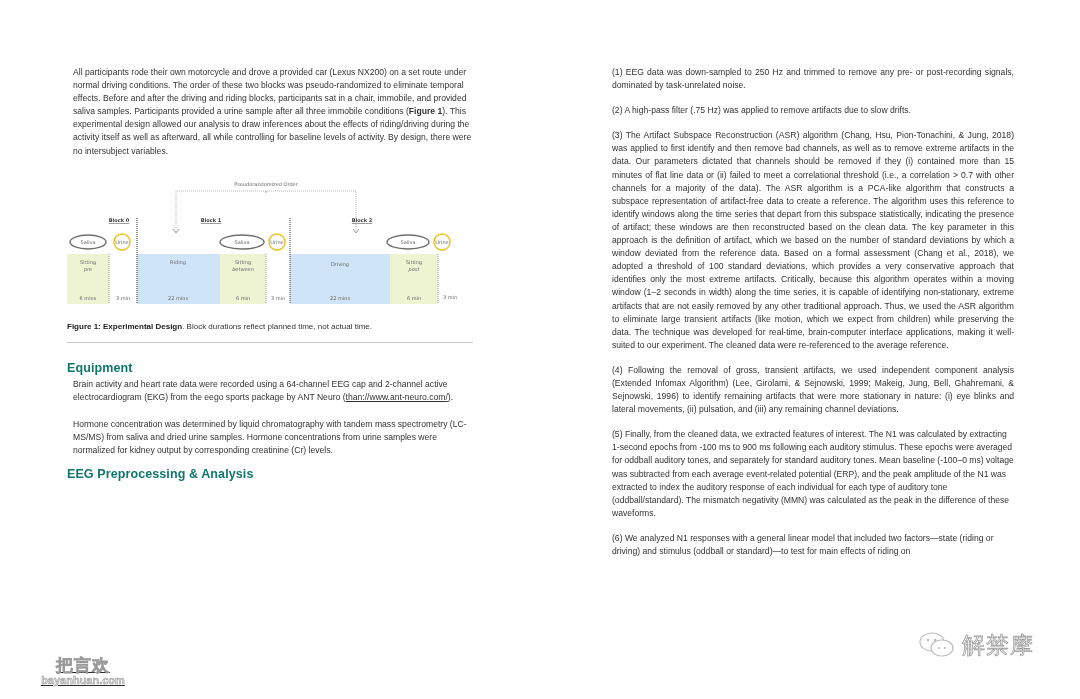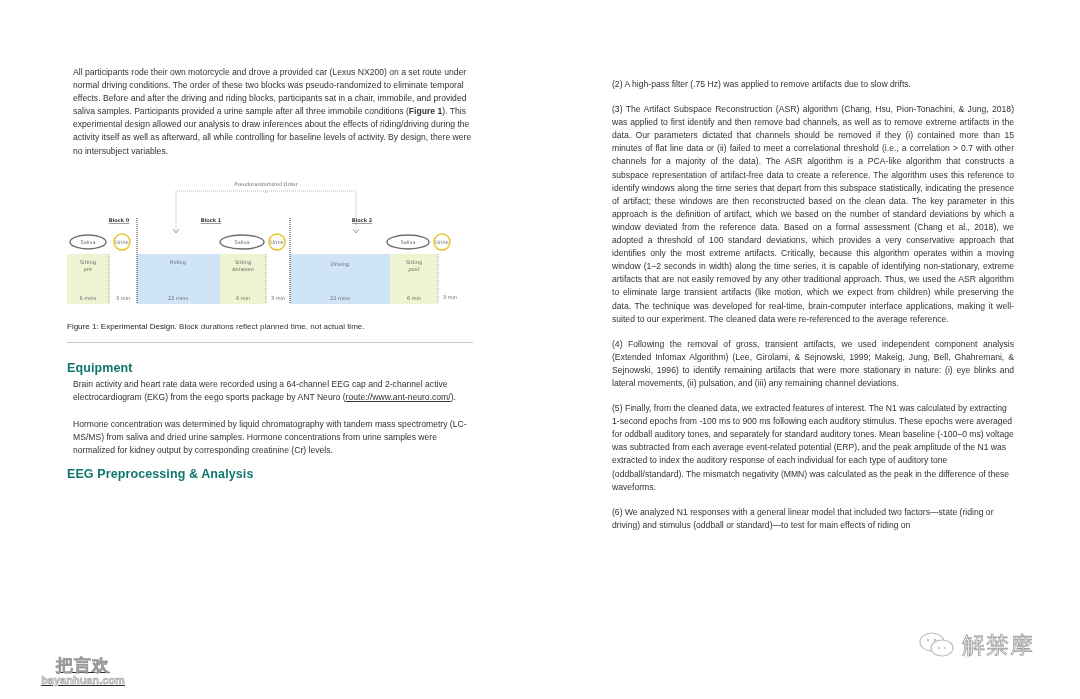--- a/index.html
+++ b/index.html
@@ -18,21 +18,21 @@
 
   a.link { color: #333; text-decoration: underline; }
 
   
   .figure { position: relative; width: 408px; height: 140px; margin-top: 8px; }
   .figure svg { position: absolute; left: 0; top: 0; }
   .fig-text { font-family: "DejaVu Sans", sans-serif; fill: #6a6a6a; font-size: 5px; }
   .fig-title { font-family: "DejaVu Sans", sans-serif; fill: #3a3a3a; font-size: 5px; font-weight: bold; text-decoration: underline; }
 
   .caption { font-size: 8px; color: #333; margin-top: 4px; }
-  .caption b { font-weight: normal; color: #222; margin-top: 20px; }
+  .caption b { font-weight: bold; color: #222; margin-top: 20px; }
   .rule { height: 1px; background: #c8c8c8; width: 406px; margin: 11px 0 18px 0; }
 
   
   .wm-left { position: absolute; left: 38px; top: 656px; width: 90px; text-align: center; text-decoration: underline; }
   .wm-left .cn { font-size: 17px; color: #cfcfcf; letter-spacing: 1px; font-weight: bold; -webkit-text-stroke: 0.6px #9a9a9a; line-height: 18px; font-family: "DejaVu Sans", sans-serif; }
   .wm-left .en { font-size: 11px; color: #d8d8d8; -webkit-text-stroke: 0.5px #999; font-weight: bold; line-height: 12px; }
   .wm-right { position: absolute; left: 918px; top: 630px; display: flex; gap: 4px; }
   .wm-right .cn { font-size: 23px; color: #eeeeee; -webkit-text-stroke: 0.7px #9b9b9b; font-family: "DejaVu Sans", sans-serif; letter-spacing: 1px; }
 </style>
 </head>
@@ -105,28 +105,29 @@
       <text class="fig-text" x="347" y="122" text-anchor="middle">6 min</text>
 
       <text class="fig-text" x="383" y="121" text-anchor="middle">3 min</text>
     </svg>
   </div>
 
   <p class="caption"><b>Figure 1: Experimental Design</b><span>. Block durations reflect planned time, not actual time.</span></p>
   <div class="rule"></div>
 
   <h2 class="section">Equipment</h2>
-  <p class="body"><span>Brain activity and heart rate data were recorded using a 64-channel EEG cap and 2-channel active electrocardiogram (EKG) from the eego sports package by ANT Neuro</span> (<a class="link">route://www.ant-neuro.com/</a>).</p>
+  <p class="body"><span>Brain activity and heart rate data were recorded using a 64-channel EEG cap and 2-channel active electrocardiogram (EKG) from the eego sports package by ANT Neuro</span> (<a class="link">than://www.ant-neuro.com/</a>).</p>
   <div class="gap" style="height:14px"></div>
   <p class="body">Hormone concentration was determined by liquid chromatography with tandem mass spectrometry (LC-MS/MS) from saliva and dried urine samples. Hormone concentrations from urine samples were normalized for kidney output by corresponding creatinine (Cr) levels.</p>
   <div style="height:10px"></div>
   <h2 class="section">EEG Preprocessing &amp; Analysis</h2>
 </div>
 
 <div class="page page-right" style="top:66px;">
+  <p class="body just">(1) EEG data was down-sampled to 250 Hz and trimmed to remove any pre- or post-recording signals, dominated by task-unrelated noise.</p>
   <div class="gap"></div>
   <p class="body">(2) A high-pass filter (.75 Hz) was applied to remove artifacts due to slow drifts.</p>
   <div class="gap"></div>
   <p class="body just">(3) The Artifact Subspace Reconstruction (ASR) algorithm (Chang, Hsu, Pion-Tonachini, &amp; Jung, 2018) was applied to first identify and then remove bad channels, as well as to remove extreme artifacts in the data. Our parameters dictated that channels should be removed if they (i) contained more than 15 minutes of flat line data or (ii) failed to meet a correlational threshold (i.e., a correlation &gt; 0.7 with other channels for a majority of the data). The ASR algorithm is a PCA-like algorithm that constructs a subspace representation of artifact-free data to create a reference. The algorithm uses this reference to identify windows along the time series that depart from this subspace statistically, indicating the presence of artifact; these windows are then reconstructed based on the clean data. The key parameter in this approach is the definition of artifact, which we based on the number of standard deviations by which a window deviated from the reference data. Based on a formal assessment (Chang et al., 2018), we adopted a threshold of 100 standard deviations, which provides a very conservative approach that identifies only the most extreme artifacts. Critically, because this algorithm operates within a moving window (1–2 seconds in width) along the time series, it is capable of identifying non-stationary, extreme artifacts that are not easily removed by any other traditional approach. Thus, we used the ASR algorithm to eliminate large transient artifacts (like motion, which we expect from children) while preserving the data. The technique was developed for real-time, brain-computer interface applications, making it well-suited to our experiment. The cleaned data were re-referenced to the average reference.</p>
   <div class="gap"></div>
   <p class="body just">(4) Following the removal of gross, transient artifacts, we used independent component analysis (Extended Infomax Algorithm) (Lee, Girolami, &amp; Sejnowski, 1999; Makeig, Jung, Bell, Ghahremani, &amp; Sejnowski, 1996) to identify remaining artifacts that were more stationary in nature: (i) eye blinks and lateral movements, (ii) pulsation, and (iii) any remaining channel deviations.</p>
   <div class="gap"></div>
   <p class="body">(5) Finally, from the cleaned data, we extracted features of interest. The N1 was calculated by extracting 1-second epochs from -100 ms to 900 ms following each auditory stimulus. These epochs were averaged for oddball auditory tones, and separately for standard auditory tones. Mean baseline (-100–0 ms) voltage was subtracted from each average event-related potential (ERP), and the peak amplitude of the N1 was extracted to index the auditory response of each individual for each type of auditory tone (oddball/standard). The mismatch negativity (MMN) was calculated as the peak in the difference of these waveforms.</p>
   <div class="gap"></div>
   <p class="body">(6) We analyzed N1 responses with a general linear model that included two factors—state (riding or driving) and stimulus (oddball or standard)—to test for main effects of riding on</p>

